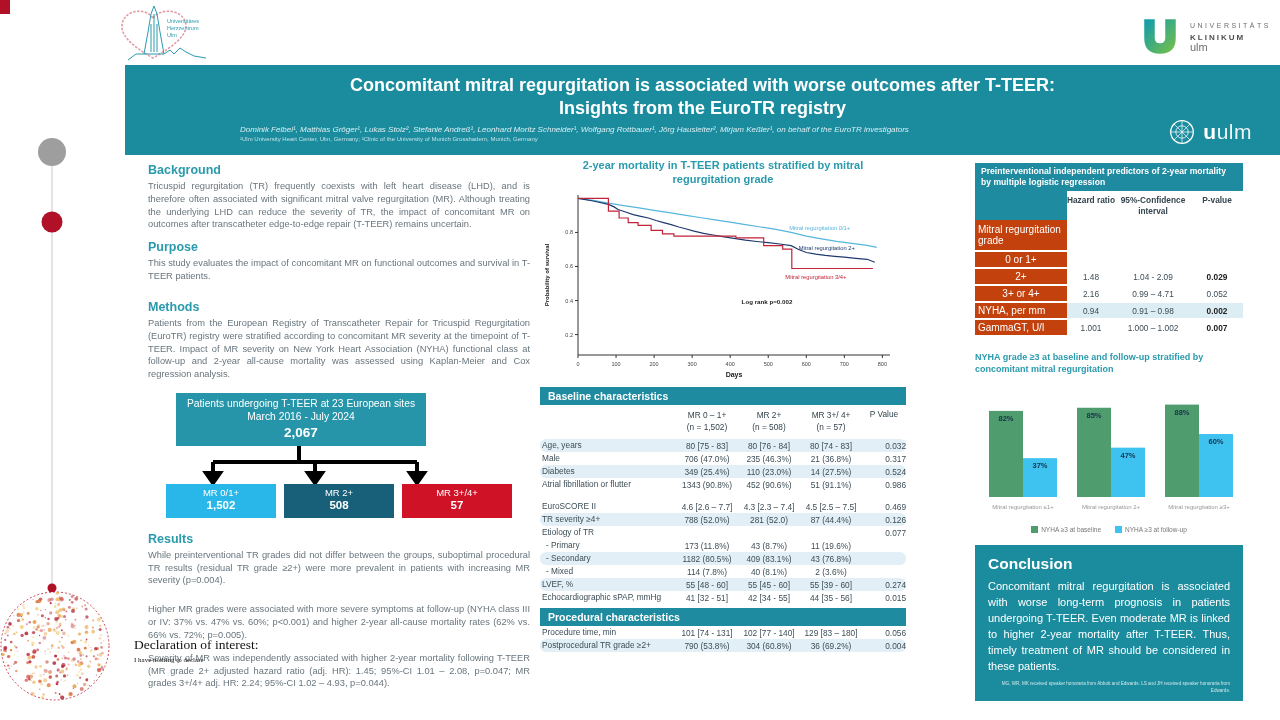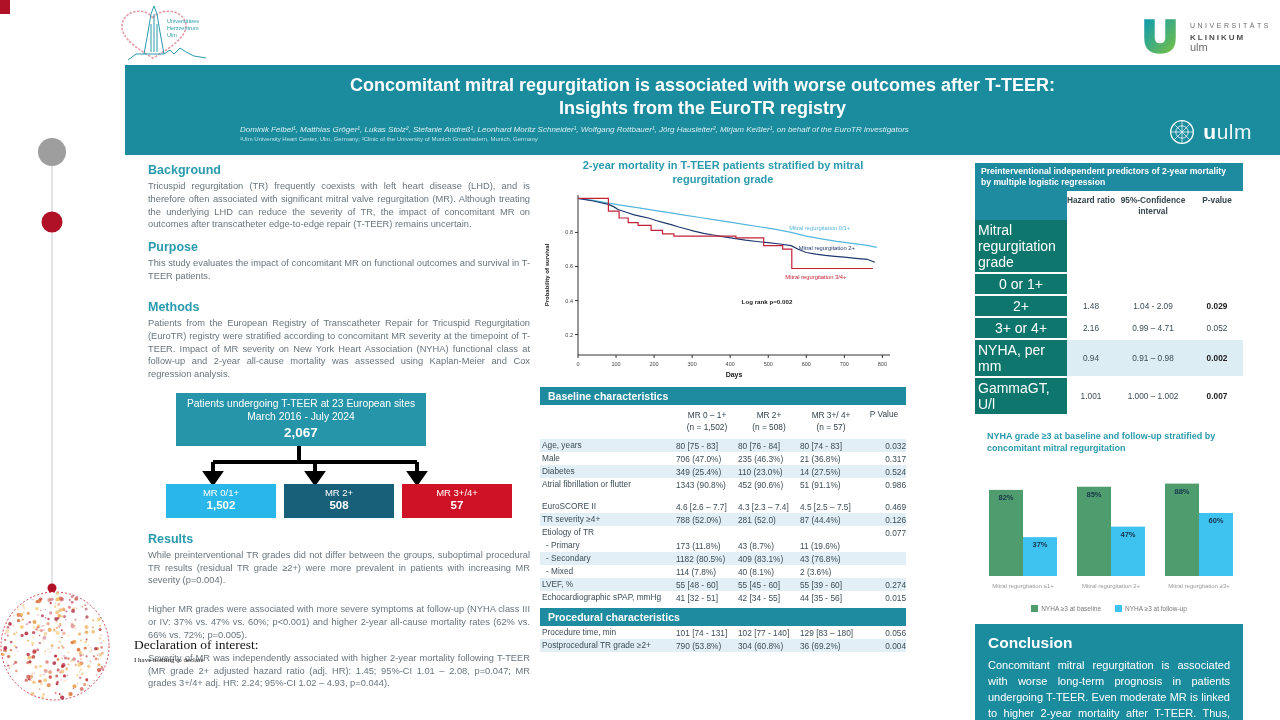--- a/index.html
+++ b/index.html
@@ -46,46 +46,46 @@
   .decl .dt{font-size:7px;margin-top:3px;}
   
   .fig-title{color:#2a9aad;font-weight:bold;font-size:11px;text-align:center;line-height:1.3;margin:0 18px 2px 18px;}
   
   .tbar{background:#1f8ba0;color:#fff;font-weight:bold;font-size:10.5px;padding:3px 0 3px 8px;}
   .thead{display:flex;font-size:8.3px;color:#33444d;font-weight:normal;padding:4px 0 6px 0;}
   .thead .lbl{width:136px;}
   .thead .val{width:62px;text-align:center;line-height:1.5;}
   .thead .pv{width:44px;text-align:center;}
   .trow{display:flex;font-size:8.3px;color:#3c4d56;min-height:13px;align-items:center;}
-  .trow.stripe{background:#e2eff6;}
+  .trow.stripe{background:#e2eff6;border-radius:6px;}
   .trow .lbl{width:136px;padding-left:2px;box-sizing:border-box;line-height:1.15;}
   .trow .lbl.sub{padding-left:6px;}
-  .trow .val{width:62px;}
+  .trow .val{width:62px;text-align:center;}
   .trow .pv{width:44px;text-align:right;}
   .spacer{height:9px;}
   
   .ptitle{background:#1f8ba0;color:#fff;font-weight:bold;font-size:8.6px;line-height:1.3;padding:3px 6px;}
   .phead{display:flex;font-size:8.3px;font-weight:bold;color:#33444d;}
   .phead .plbl{width:92px;}
   .phead .pc{padding:4px 0;text-align:center;line-height:1.25;}
   .phead .c-hr{width:48px;}
   .phead .c-ci{width:76px;}
   .phead .c-p{width:52px;}
   .prow{display:flex;min-height:15px;margin-bottom:2px;}
-  .prow .plbl{width:92px;background:#0f766e;color:#fff;font-size:14px;padding:2px 3px;box-sizing:border-box;display:flex;align-items:center;}
+  .prow .plbl{width:92px;background:#c2410c;color:#fff;font-size:10px;padding:2px 3px;box-sizing:border-box;display:flex;align-items:center;}
   .prow .plbl.psub{justify-content:center;}
   .prow .pval{font-size:8.3px;color:#3c4d56;display:flex;align-items:center;justify-content:center;}
   .prow .v-hr{width:48px;}
   .prow .v-ci{width:76px;}
   .prow .v-p{width:52px;}
   .prow .pstripe{background:#dcedf4;}
   .prow .pbold{font-weight:bold;color:#222;}
   .pgroup{min-height:30px;}
   
-  .nyha-title{color:#2a9aad;font-weight:bold;font-size:9px;line-height:1.35;margin:16px 0 4px 12px;}
+  .nyha-title{color:#2a9aad;font-weight:bold;font-size:9px;line-height:1.35;margin:16px 0 4px 0;}
   .nyha-legend{display:flex;justify-content:center;gap:14px;font-size:6.5px;color:#777;margin-top:1px;}
   .nyha-legend .li{display:flex;align-items:center;gap:3px;}
   .nyha-legend .sq{width:7px;height:7px;display:inline-block;}
   
   .conclusion{background:#1b8c9e;color:#fff;margin-top:12px;padding:10px 13px 6px 13px;box-sizing:border-box;width:268px;}
   .conclusion .c-h{font-weight:bold;font-size:15.5px;margin-bottom:6px;}
   .conclusion .c-b{font-size:11px;line-height:1.45;text-align:justify;}
   .conclusion .c-f{font-size:4.6px;color:#cfe6ea;text-align:right;margin-top:6px;line-height:1.5;}
 </style>
 </head>

